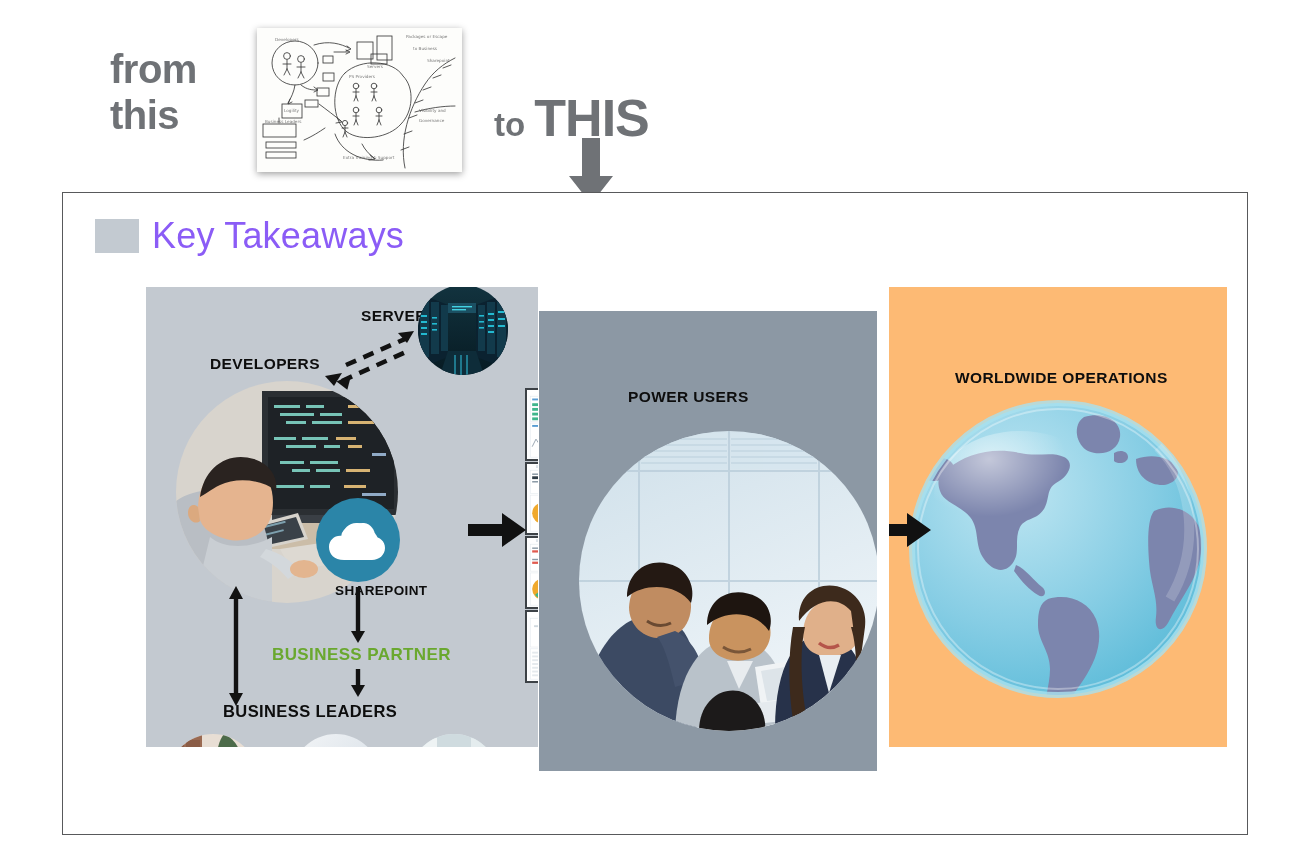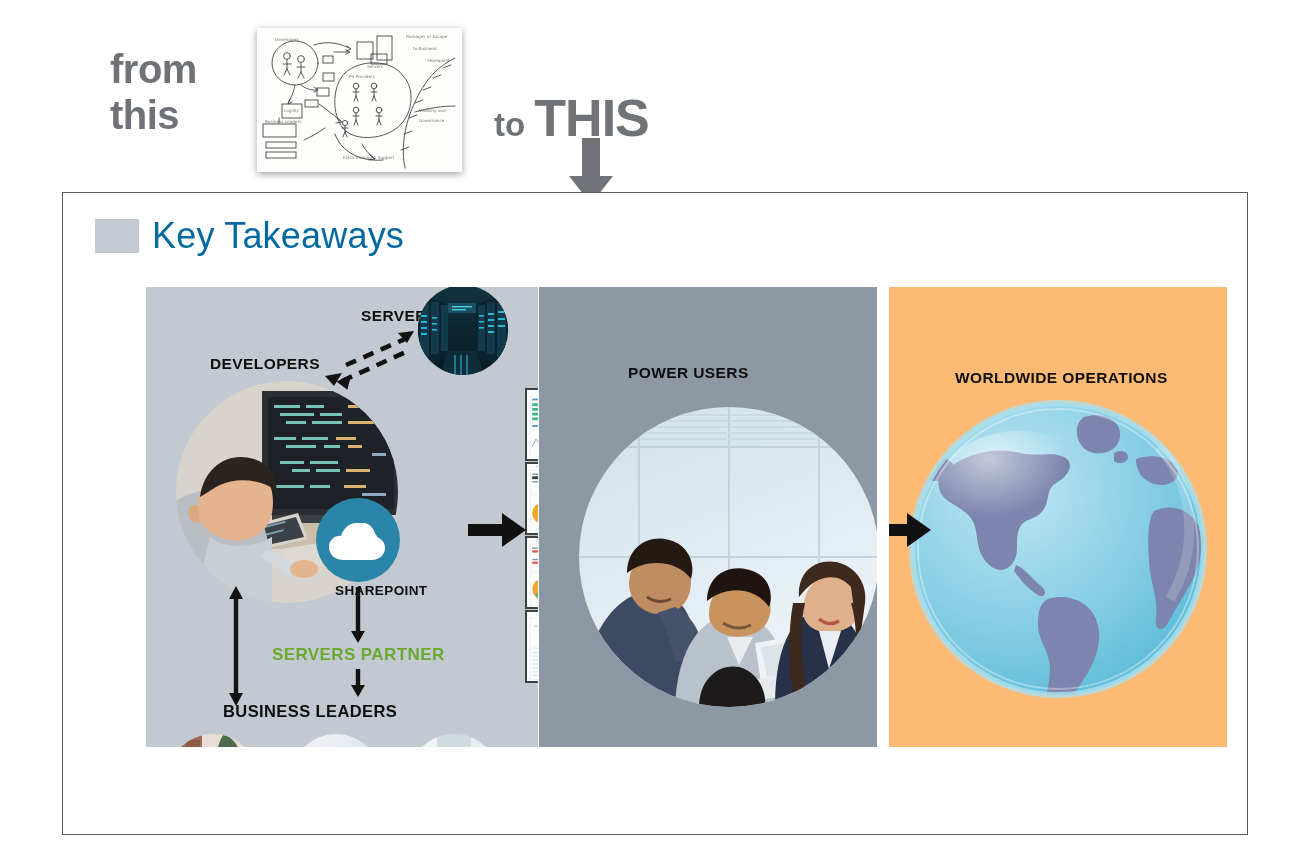--- a/index.html
+++ b/index.html
@@ -44,28 +44,28 @@
     border:1.3px solid #58595b;background:#ffffff;box-sizing:border-box;
   }
 
   .section-title{
     position:absolute;left:32px;top:22px;display:flex;align-items:center;
   }
   .title-swatch{
     width:44px;height:34px;background:#c3cad1;margin-right:13px;
   }
   .title-text{
-    font-size:36px;font-weight:300;color:#0369a1;letter-spacing:.2px;
+    font-size:36px;font-weight:300;color:#8b5cf6;letter-spacing:.2px;
     font-family:"Liberation Sans", sans-serif;
   }
 
   
   .panel{position:absolute;top:94px;height:460px;overflow:hidden;}
   #panel-left{left:83px;width:392px;background:#c3c9d0;}
-  #panel-mid{left:476px;width:338px;background:#8c98a4;}
+  #panel-mid{left:476px;width:338px;background:#8c98a4;margin-top:24px;}
   #panel-right{left:826px;width:338px;background:#fdba74;}
 
   
   .plabel{
     position:absolute;font-weight:bold;color:#0d0d0d;
     letter-spacing:.4px;white-space:nowrap;
   }
   #lbl-servers{left:215px;top:20px;font-size:15.5px;}
   #lbl-developers{left:64px;top:68px;font-size:15.5px;}
   #lbl-sharepoint{left:189px;top:296px;font-size:13.5px;}
@@ -370,21 +370,21 @@
         <path d="M205 398 h14 l-7 12 Z" fill="#121212"></path>
       </g>
 
       <g>
         <path d="M90 312 L90 408" stroke="#121212" stroke-width="4.4"></path>
         <path d="M83 312 h14 l-7 -13 Z" fill="#121212"></path>
         <path d="M83 406 h14 l-7 13 Z" fill="#121212"></path>
       </g>
     </svg>
 
-    <div class="plabel" id="lbl-logility">SERVERS PARTNER</div>
+    <div class="plabel" id="lbl-logility">BUSINESS PARTNER</div>
     <div class="plabel" id="lbl-business">BUSINESS LEADERS</div>
 
     <div class="circ" id="photo-leader-1">
       <svg viewBox="0 0 90 90" xmlns="http://www.w3.org/2000/svg">
         <rect width="90" height="90" fill="#e8ded4"></rect>
         <rect x="0" y="0" width="34" height="90" fill="#9a6a52"></rect>
         <g fill="#8a5c46">
             <rect x="2" y="6" width="14" height="7"></rect>
             <rect x="18" y="6" width="14" height="7"></rect>
           <rect x="2" y="15" width="14" height="7"></rect>

